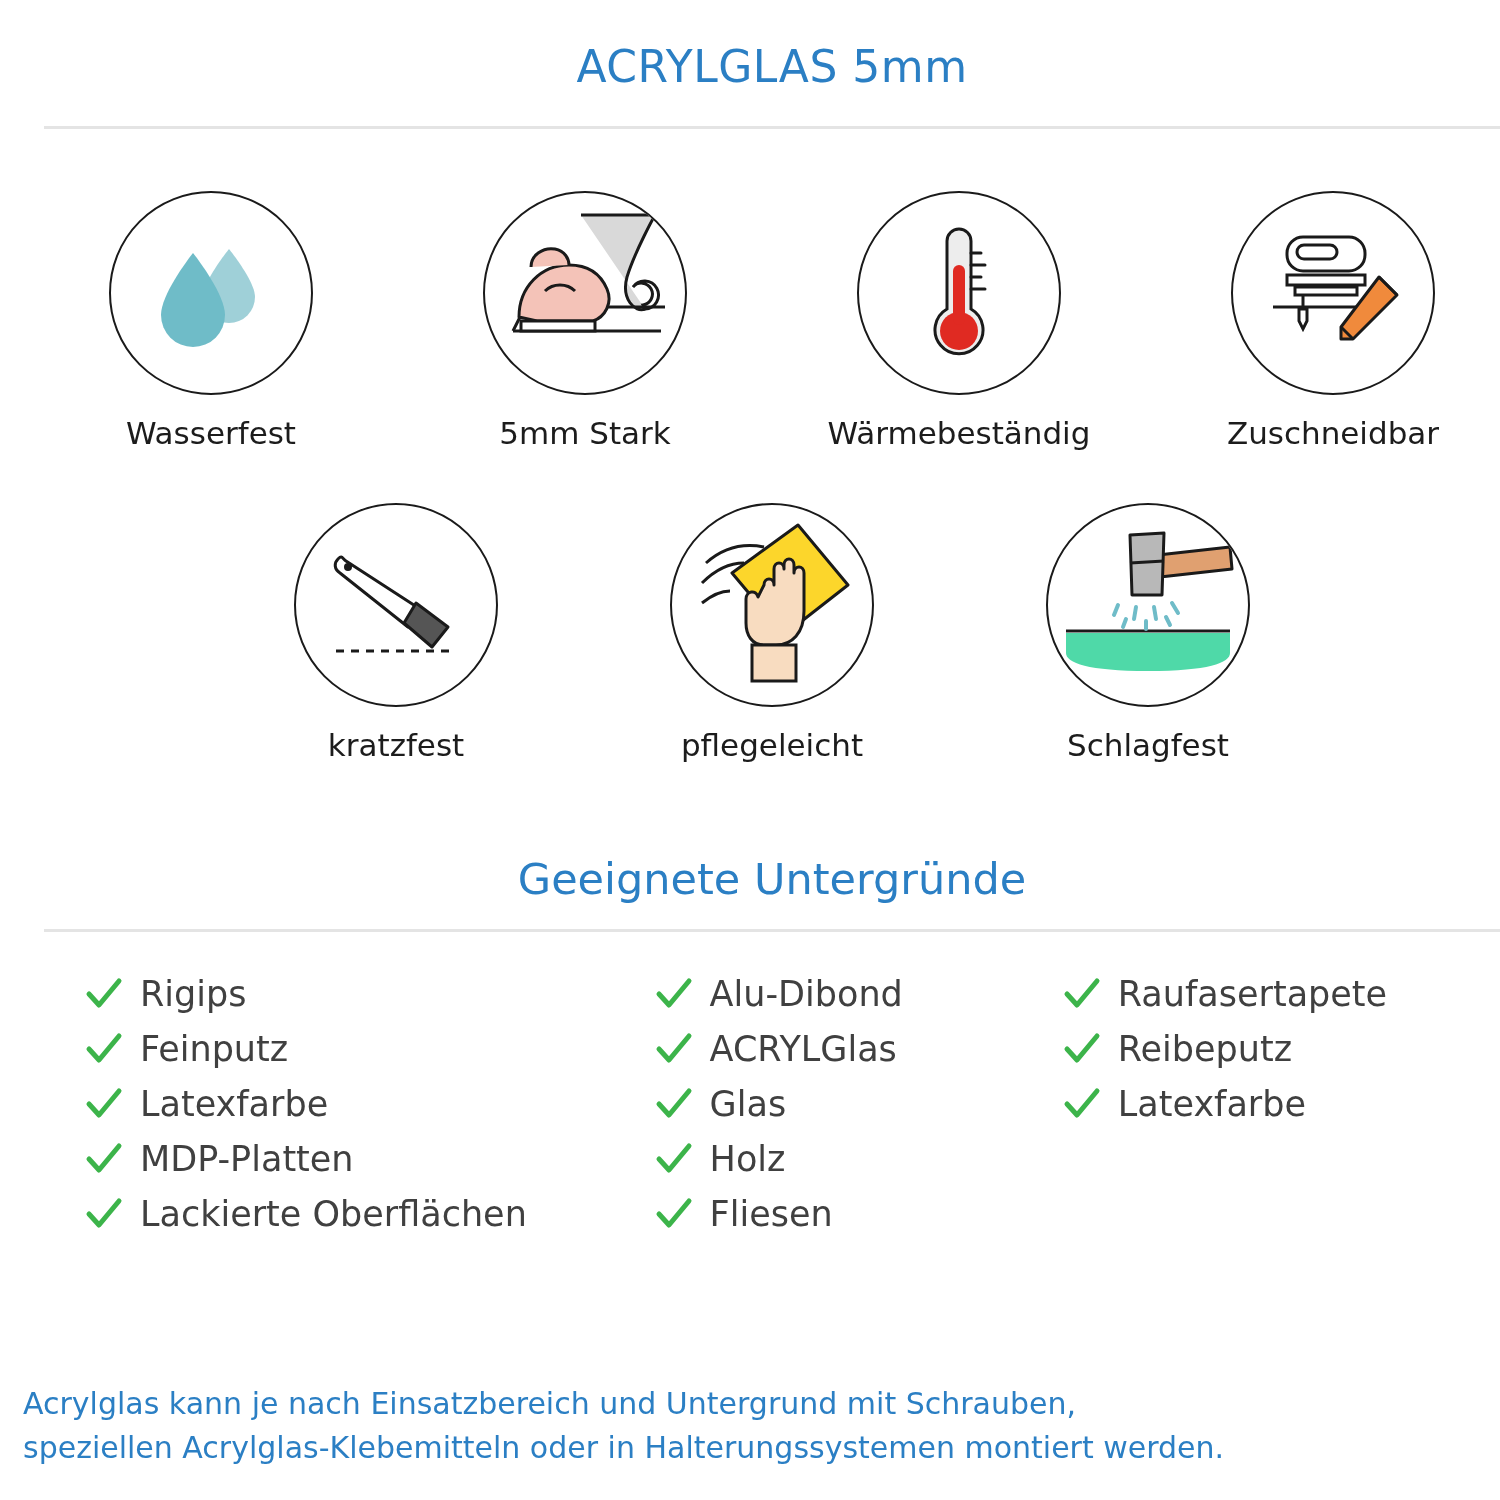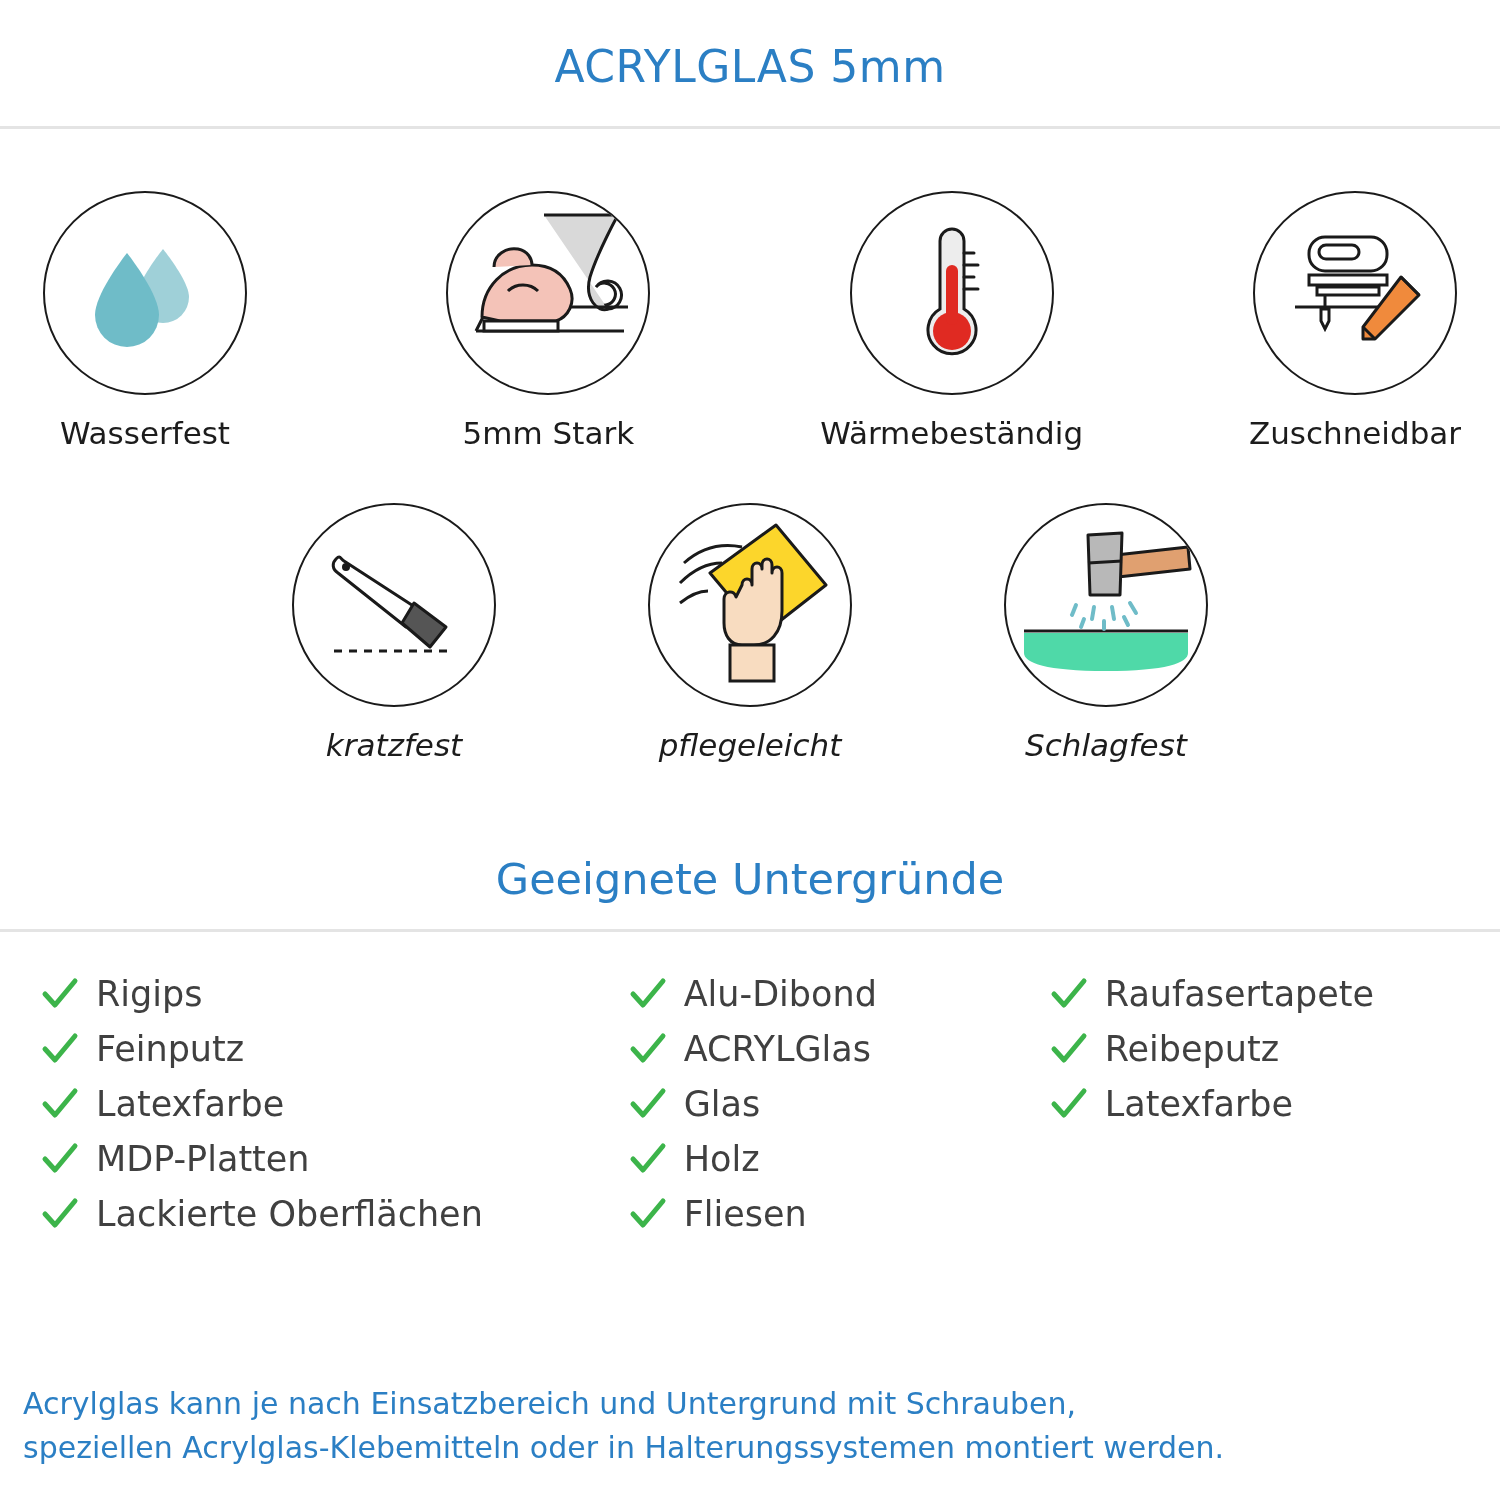--- a/index.html
+++ b/index.html
@@ -14,20 +14,21 @@
     color: #2b2b2b;
     overflow: hidden;
     position: relative;
   }
 
   .page {
     width: 1500px;
     height: 1188px;
     position: relative;
     box-sizing: border-box;
+    padding-left: 44px;
   }
 
   
   .header-title {
     text-align: center;
     color: #2b7fc4;
     font-size: 44px;
     font-weight: 400;
     letter-spacing: 0.5px;
     padding-top: 38px;
@@ -43,22 +44,22 @@
 
   
   .features {
     padding-top: 62px;
   }
   .feature-row {
     display: flex;
     justify-content: center;
     align-items: flex-start;
   }
-  .feature-row.row1 { gap: 84px; justify-content: space-between; }
-  .feature-row.row2 { gap: 66px; margin-top: 52px; font-style: italic; }
+  .feature-row.row1 { gap: 84px; }
+  .feature-row.row2 { gap: 86px; margin-top: 52px; }
 
   .feature {
     width: 290px;
     display: flex;
     flex-direction: column;
     align-items: center;
   }
   .circle {
     width: 200px;
     height: 200px;

